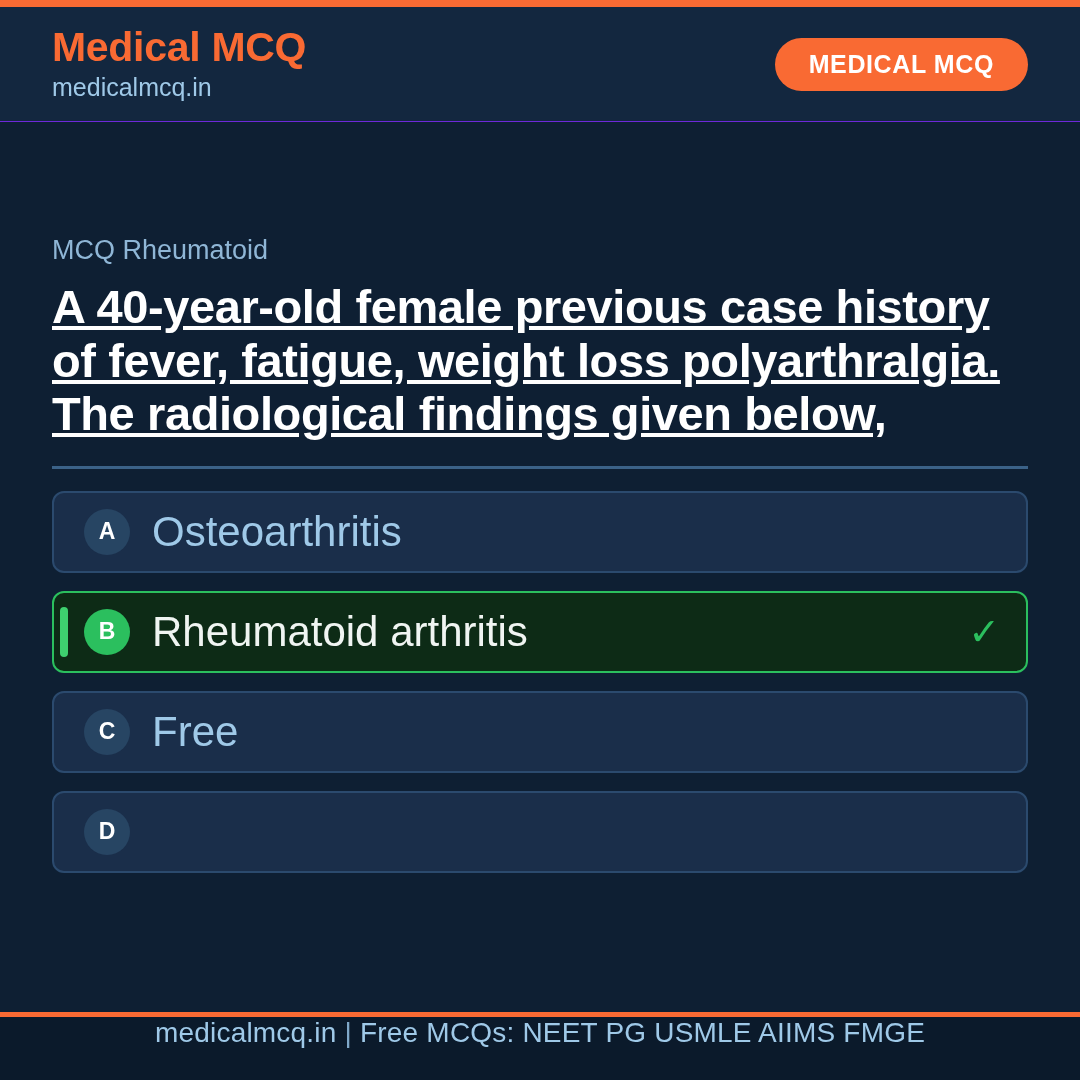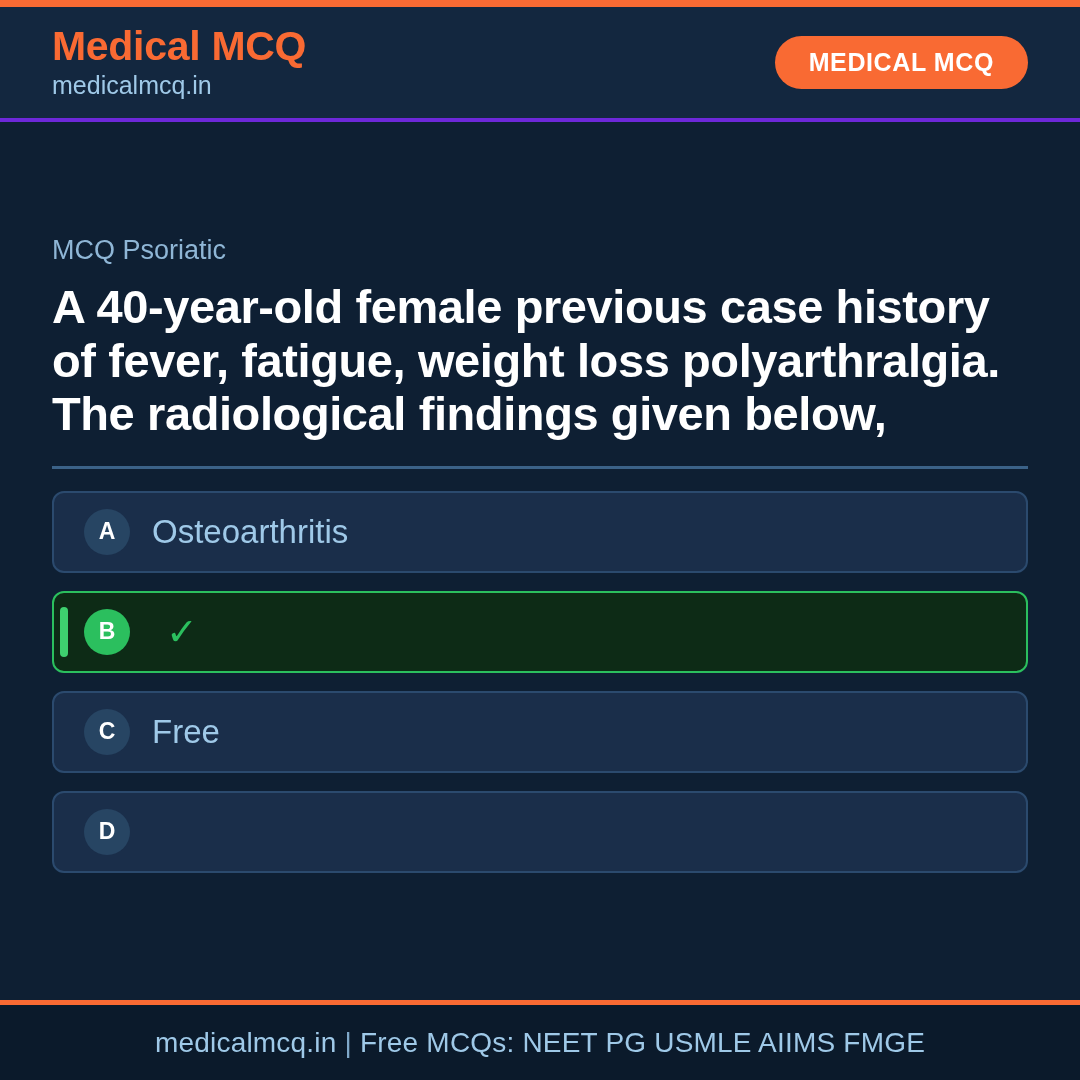--- a/index.html
+++ b/index.html
@@ -33,21 +33,21 @@
     width: 100%;
     background: #F96A33;
     flex: 0 0 auto;
   }
 
   
   .header {
     flex: 0 0 auto;
     height: 115px;
     background: #13273F;
-    border-bottom: 4px solid #6d28d9;
+    border-bottom: 1px solid #6d28d9;
     display: flex;
     align-items: center;
     justify-content: space-between;
     padding: 0 52px;
   }
 
   .brand { display: flex; flex-direction: column; justify-content: center; }
 
   .brand-title {
     font-size: 41px;
@@ -89,20 +89,21 @@
     line-height: 1.2;
     margin-bottom: 14px;
   }
 
   .question {
     font-size: 47px;
     font-weight: bold;
     color: #FFFFFF;
     line-height: 1.13;
     letter-spacing: -0.4px;
+    text-decoration: underline;
   }
 
   .q-divider {
     height: 3px;
     background: #3B6288;
     margin: 26px 0 22px 0;
     width: 100%;
   }
 
   
@@ -133,21 +134,21 @@
     color: #FFFFFF;
     font-size: 23px;
     font-weight: bold;
     display: flex;
     align-items: center;
     justify-content: center;
     margin-right: 22px;
   }
 
   .option .label {
-    font-size: 33px;
+    font-size: 42px;
     color: #9FC9E8;
     line-height: 1.1;
     flex: 1 1 auto;
     white-space: nowrap;
     overflow: hidden;
   }
 
   .option .tick {
     flex: 0 0 auto;
     font-size: 38px;
@@ -188,24 +189,24 @@
   
   .footer-rule {
     flex: 0 0 auto;
     height: 5px;
     background: #F96A33;
     width: 100%;
   }
 
   .footer {
     flex: 0 0 auto;
-    height: 75px;
+    height: 63px;
     background: #0B1A2B;
     display: flex;
-    align-items: center;
+    align-items: flex-start;
     justify-content: center;
   }
 
   .footer-text {
     font-size: 28px;
     color: #9FC9E8;
     letter-spacing: 0.2px;
     white-space: nowrap;
   }
 
@@ -221,37 +222,38 @@
   <div class="header">
     <div class="brand">
       <div class="brand-title">Medical MCQ</div>
       <div class="brand-sub">medicalmcq.in</div>
     </div>
     <div class="header-badge">MEDICAL MCQ</div>
   </div>
 
   <div class="main">
 
-    <div class="kicker">MCQ Psoriatic</div>
+    <div class="kicker">MCQ Rheumatoid</div>
     <div class="question">A 40-year-old female previous case history of fever, fatigue, weight loss polyarthralgia. The radiological findings given below,</div>
 
     <div class="q-divider"></div>
 
     <div class="options">
 
       <div class="option">
         <div class="accent-bar"></div>
         <div class="badge">A</div>
         <div class="label">Osteoarthritis</div>
         <div class="tick">✓</div>
       </div>
 
       <div class="option correct">
         <div class="accent-bar"></div>
         <div class="badge">B</div>
+        <div class="label">Rheumatoid arthritis</div>
         <div class="tick">✓</div>
       </div>
 
       <div class="option">
         <div class="accent-bar"></div>
         <div class="badge">C</div>
         <div class="label">Free</div>
         <div class="tick">✓</div>
       </div>
 

